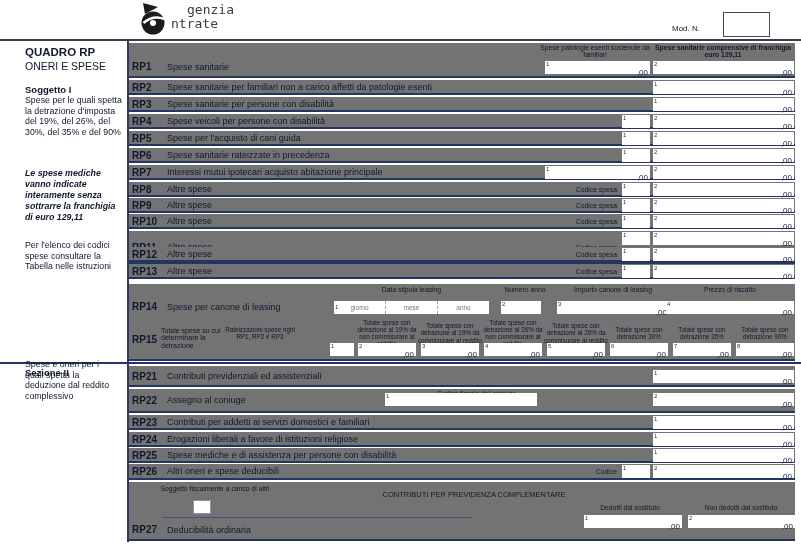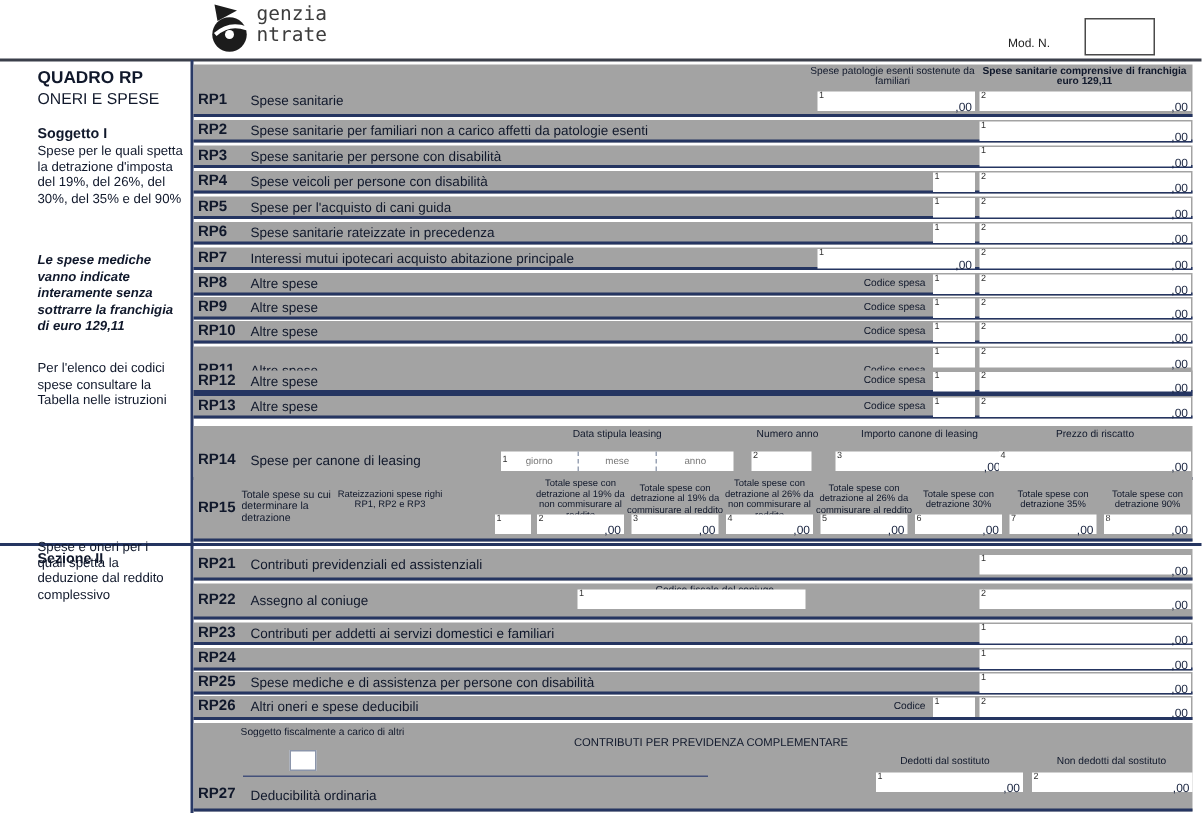--- a/index.html
+++ b/index.html
@@ -3,40 +3,40 @@
 <meta charset="utf-8">
 <style>
   *{margin:0;padding:0;box-sizing:border-box}
   html,body{width:801px;height:550px}
   body{font-family:"Liberation Sans",sans-serif;background:#fff;color:#141d33;overflow:hidden}
   .page{position:absolute;top:0;left:0;width:801px;height:550px;background:#fff}
 
   
   .logo-mark{position:absolute;left:137px;top:1px}
   .logo-text{position:absolute;left:167px;top:3px;font-family:"DejaVu Sans Mono",monospace;font-size:13px;color:#3c3c3c;line-height:14px}
-  .logo-text .l1{margin-left:4px}
+  .logo-text .l1{margin-left:20px}
   .logo-text .l2{margin-left:4px}
   .title{position:absolute;left:340px;top:7px;font-size:13px;color:#1660a5;font-weight:bold}
   .title .sub{font-weight:normal;font-size:12.5px}
   .modlbl{position:absolute;left:672px;top:24px;font-size:8px;color:#222}
   .modbox{position:absolute;left:723px;top:12px;width:47px;height:25px;border:1px solid #4a4a4a;background:#fff}
   .toprule{position:absolute;left:0;top:39px;width:801px;height:2px;background:#3b3f4a}
   .vrule{position:absolute;left:127px;top:40px;width:2px;height:502px;background:#2a3a66}
   .s2rule{position:absolute;left:0;top:362px;width:801px;height:2px;background:#253561}
 
   
   .sb{position:absolute;left:25px;width:100px;color:#10182b}
   .sb-title{font-weight:bold;font-size:11.5px}
   .sb-sub{font-size:10.5px}
   .sb-h{font-weight:bold;font-size:9.5px}
   .sb-t{font-size:8.8px;line-height:1.2}
   .sb-i{font-size:8.8px;line-height:1.25;font-weight:bold;font-style:italic}
 
   
-  .band{position:absolute;left:129px;width:666px;background:#a3a3a3;border-bottom:2px solid #253561}
+  .band{position:absolute;left:129px;width:666px;background:#737373;border-bottom:2px solid #253561}
   .code{position:absolute;left:3px;font-weight:bold;font-size:10px;color:#10182b;white-space:nowrap}
   .desc{position:absolute;left:38px;font-size:9px;color:#10182b;white-space:nowrap}
   .vc{top:50%;transform:translateY(-50%)}
   .box{position:absolute;background:#fff;height:13px}
   .amt{text-align:right}
   .val{font-size:8px;line-height:13px;padding-right:2px;color:#15203c;display:inline-block}
   .sup{position:absolute;left:1px;top:0;font-size:6px;color:#333}
   .hdr{position:absolute;font-size:6.8px;line-height:1.1;text-align:center;color:#10182b}
   .hdrc{display:flex;align-items:center;justify-content:center}
   .mini{position:absolute;font-size:6.8px;color:#10182b;white-space:nowrap}
@@ -249,20 +249,21 @@
   </div>
 
   <div class="band" style="top:415px;height:15px">
     <span class="code vc">RP23</span>
     <span class="desc vc">Contributi per addetti ai servizi domestici e familiari</span>
     <div class="box amt" style="top:1px;right:1px;width:141px"><span class="sup">1</span><span class="val">,00</span></div>
   </div>
 
   <div class="band" style="top:432px;height:15px">
     <span class="code vc">RP24</span>
+    <span class="desc vc">Erogazioni liberali a favore di istituzioni religiose</span>
     <div class="box amt" style="top:1px;right:1px;width:141px"><span class="sup">1</span><span class="val">,00</span></div>
   </div>
 
   <div class="band" style="top:448px;height:15px">
     <span class="code vc">RP25</span>
     <span class="desc vc">Spese mediche e di assistenza per persone con disabilità</span>
     <div class="box amt" style="top:1px;right:1px;width:141px"><span class="sup">1</span><span class="val">,00</span></div>
   </div>
 
   <div class="band" style="top:464px;height:16px">

